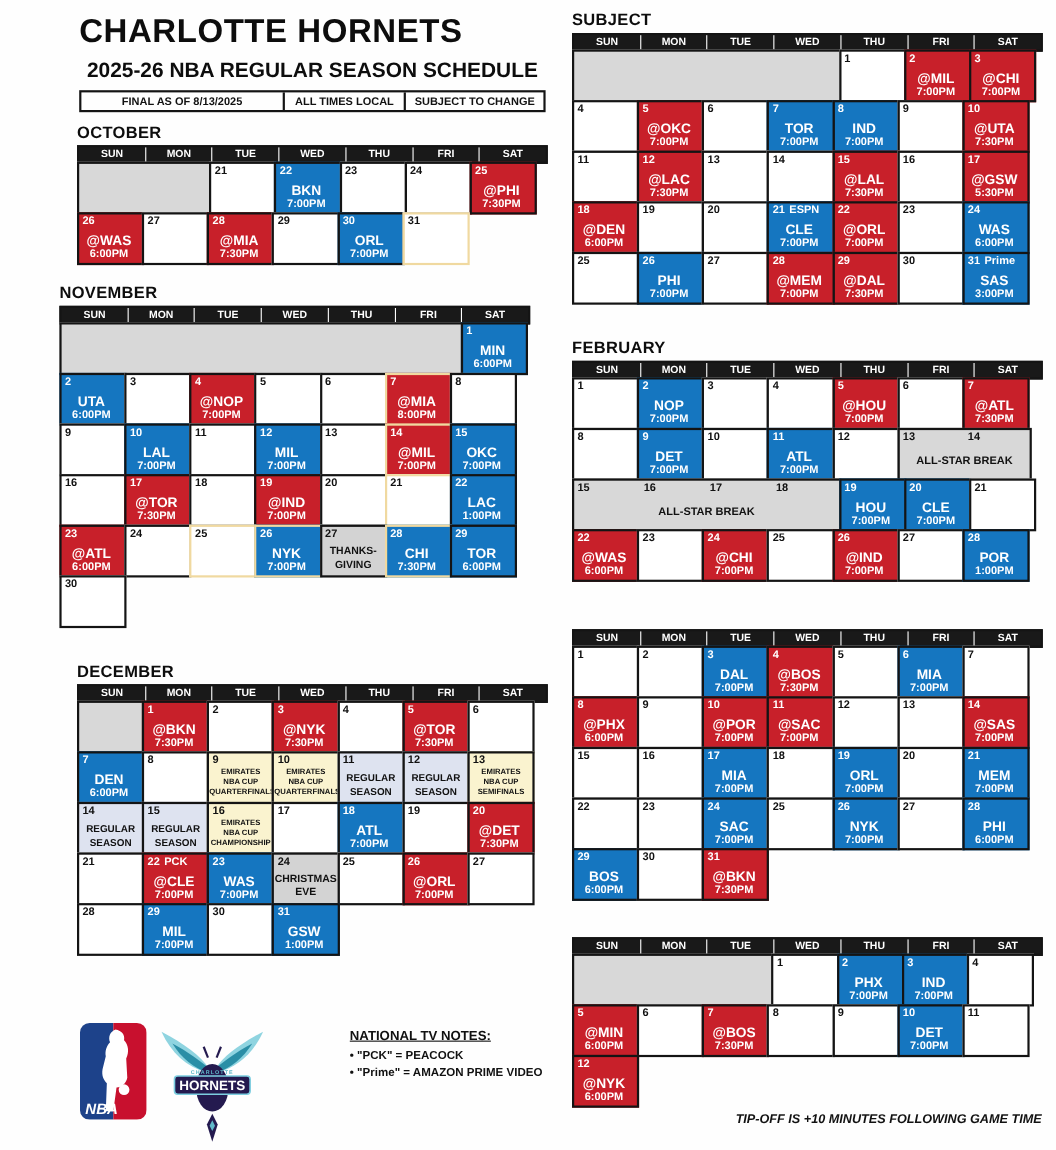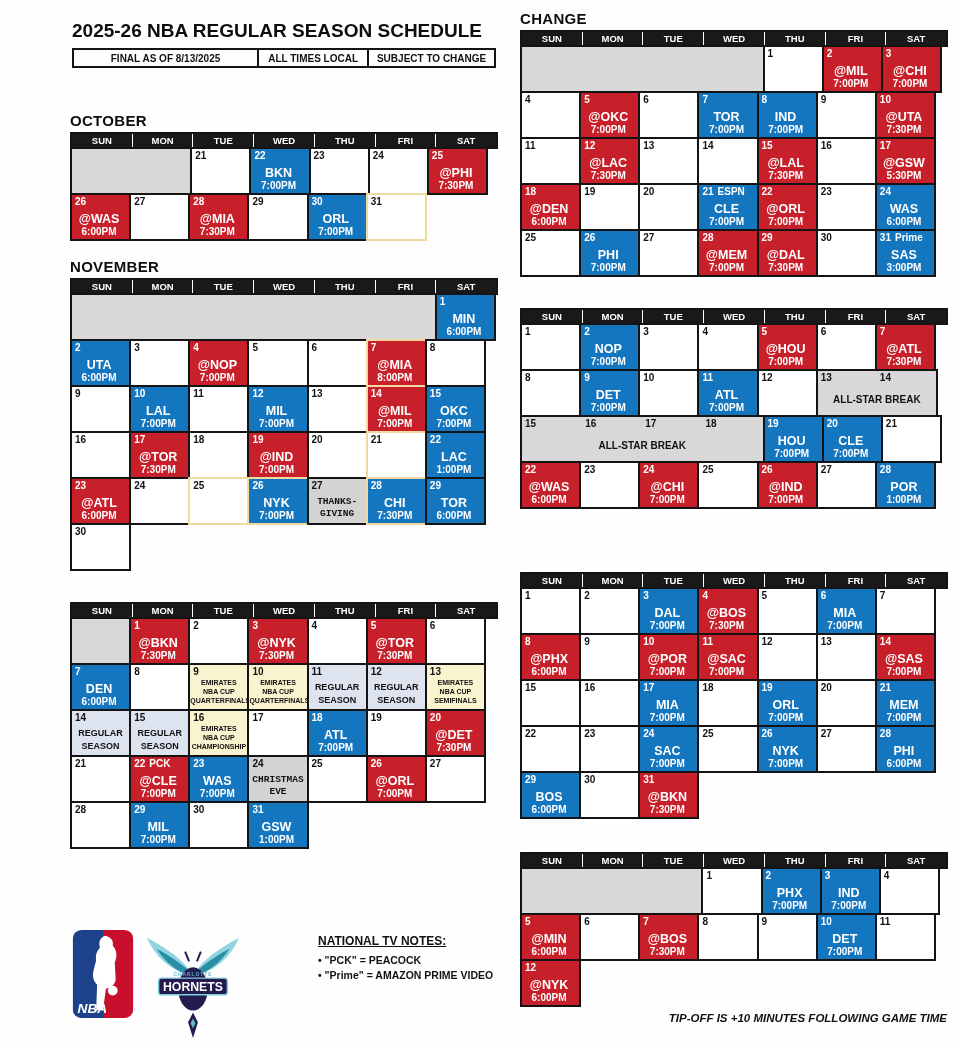--- a/index.html
+++ b/index.html
@@ -3,21 +3,21 @@
 <meta charset="utf-8">
 <style>
   html,body{margin:0;padding:0;}
   body{
     width:960px;height:1045px;position:relative;background:#fefefe;
     font-family:"Liberation Sans", sans-serif;color:#111;overflow:hidden;
   }
   
   .hdr{position:absolute;left:72px;top:12px;width:424px;}
   .hdr h1{margin:0;font-size:30px;font-weight:800;letter-spacing:.5px;color:#0d0d0d;}
-  .hdr h2{margin:8px 0 6px 0;font-size:19px;font-weight:800;color:#0d0d0d;}
+  .hdr h2{margin:8px 0 6px 0;font-size:19px;font-weight:800;color:#0d0d0d;text-align:center;}
   .info-strip{display:flex;border:2px solid #141414;height:16px;}
   .info-strip .ibox{display:flex;align-items:center;justify-content:center;
     font-size:10px;font-weight:800;border-left:2px solid #141414;white-space:nowrap;}
   .info-strip .ibox:first-child{border-left:none;}
   .ib0{width:44%}.ib1{width:26%}.ib2{width:30%}
   
   .month{position:absolute;}
   .month-title{font-size:15px;font-weight:800;height:20px;letter-spacing:.3px;color:#0d0d0d;}
   .cal-head{display:flex;background:var(--hbg);border:2px solid #141414;height:13px;}
   .hcell{flex:1;color:#fff;font-size:9.5px;font-weight:700;text-align:center;
@@ -39,38 +39,39 @@
   .cell--cupgame{border-color:var(--cupborder);}
   .cell--legend{height:26px;align-self:center;background:var(--cup);
     border:2px solid #dccf98;display:flex;flex-direction:row;align-items:center;
     justify-content:center;font-size:10.5px;font-weight:800;letter-spacing:.2px;}
   .d-row{display:flex;gap:4px;padding:1px 2px 0 3px;font-size:10px;font-weight:800;line-height:12px;}
   .cell--home .d-row,.cell--away .d-row{color:#fff;}
   .game{margin-top:auto;padding:0 3px 2px 0;text-align:center;color:#fff;}
   .team{font-size:12.5px;font-weight:800;line-height:13px;}
   .time{font-size:10px;font-weight:800;line-height:11px;}
   .celltext{margin:auto 0;text-align:center;font-weight:800;white-space:pre-line;color:#111;}
-  .cell--special .celltext{font-size:9.5px;line-height:12px;font-family:Liberation Mono, monospace;}
+  .cell--special .celltext{font-size:9.5px;line-height:12px;}
   .cell--cup .celltext{font-size:7px;line-height:9px;margin-top:0;}
   .cell--regular .celltext{font-size:9px;line-height:13px;}
   .break-days{display:grid;font-size:10px;font-weight:800;padding-top:1px;}
   .break-days span{padding-left:3px;}
   .break-text{margin:auto 0 10px 0;text-align:center;font-size:10px;font-weight:800;}
   
   .logos{position:absolute;left:72px;top:930px;display:flex;gap:8px;align-items:flex-start;}
   .tv-notes{position:absolute;left:318px;top:934px;width:198px;}
   .tv-notes .tvt{font-size:12px;font-weight:800;text-decoration:underline;margin-bottom:5px;}
   .tv-notes .bullet{font-size:10.5px;font-weight:700;line-height:1.45;}
   .tipoff{position:absolute;left:655px;top:1012px;width:292px;text-align:right;
     font-size:11.5px;font-weight:800;font-style:italic;}
 </style>
 </head>
 <body style="--home: #1576c0; --away: #c8202a; --blank: #d8d8d8; --special: #d3d3d3; --cup: #faf3cf; --regular: #dee3f0; --hbg: #191919; --cupborder: #f0d9a0;">
 
 <div class="hdr">
+  <h1>CHARLOTTE HORNETS</h1>
   <h2>2025-26 NBA REGULAR SEASON SCHEDULE</h2>
   <div class="info-strip">
     <div class="ibox ib0">FINAL AS OF 8/13/2025</div>
     <div class="ibox ib1">ALL TIMES LOCAL</div>
     <div class="ibox ib2">SUBJECT TO CHANGE</div>
   </div>
 </div>
 
 <div id="calendar-root">
     <section class="month" style="left: 70px; top: 112px; width: 428px;">
@@ -158,21 +159,21 @@
             <div class="time">7:00PM</div>
           </div>
         </div>
         <div class="cell cell--open cell--cupgame" style="width: calc(14.2857%);">
           <div class="d-row">
             <span class="dnum">31</span>
           </div>
         </div>
       </div>
     </section>
-    <section class="month" style="left: 70px; top: 258px; width: 428px;">
+    <section class="month" style="left: 54px; top: 258px; width: 428px;">
       <div class="month-title">NOVEMBER</div>
       <div class="cal-head">
         <div class="hcell">SUN</div>
         <div class="hcell">MON</div>
         <div class="hcell">TUE</div>
         <div class="hcell">WED</div>
         <div class="hcell">THU</div>
         <div class="hcell">FRI</div>
         <div class="hcell">SAT</div>
       </div>
@@ -397,20 +398,21 @@
       <div class="cal-row">
         <div class="cell cell--open" style="width: calc(14.2857%);">
           <div class="d-row">
             <span class="dnum">30</span>
           </div>
         </div>
         <div class="cell cell--gap" style="width: calc(14.2857%);"></div>
       </div>
     </section>
     <section class="month" style="left: 70px; top: 602px; width: 428px;">
+      <div class="month-title">DECEMBER</div>
       <div class="cal-head">
         <div class="hcell">SUN</div>
         <div class="hcell">MON</div>
         <div class="hcell">TUE</div>
         <div class="hcell">WED</div>
         <div class="hcell">THU</div>
         <div class="hcell">FRI</div>
         <div class="hcell">SAT</div>
       </div>
       <div class="cal-row">
@@ -641,21 +643,21 @@
             <span class="dnum">31</span>
           </div>
           <div class="game">
             <div class="team">GSW</div>
             <div class="time">1:00PM</div>
           </div>
         </div>
       </div>
     </section>
     <section class="month" style="left: 520px; top: 10px; width: 428px;">
-      <div class="month-title">CHANGE</div>
+      <div class="month-title">SUBJECT</div>
       <div class="cal-head">
         <div class="hcell">SUN</div>
         <div class="hcell">MON</div>
         <div class="hcell">TUE</div>
         <div class="hcell">WED</div>
         <div class="hcell">THU</div>
         <div class="hcell">FRI</div>
         <div class="hcell">SAT</div>
       </div>
       <div class="cal-row">
@@ -889,20 +891,21 @@
             <span class="dtag">Prime</span>
           </div>
           <div class="game">
             <div class="team">SAS</div>
             <div class="time">3:00PM</div>
           </div>
         </div>
       </div>
     </section>
     <section class="month" style="left: 520px; top: 308px; width: 428px;">
+      <div class="month-title">FEBRUARY</div>
       <div class="cal-head">
         <div class="hcell">SUN</div>
         <div class="hcell">MON</div>
         <div class="hcell">TUE</div>
         <div class="hcell">WED</div>
         <div class="hcell">THU</div>
         <div class="hcell">FRI</div>
         <div class="hcell">SAT</div>
       </div>
       <div class="cal-row">

